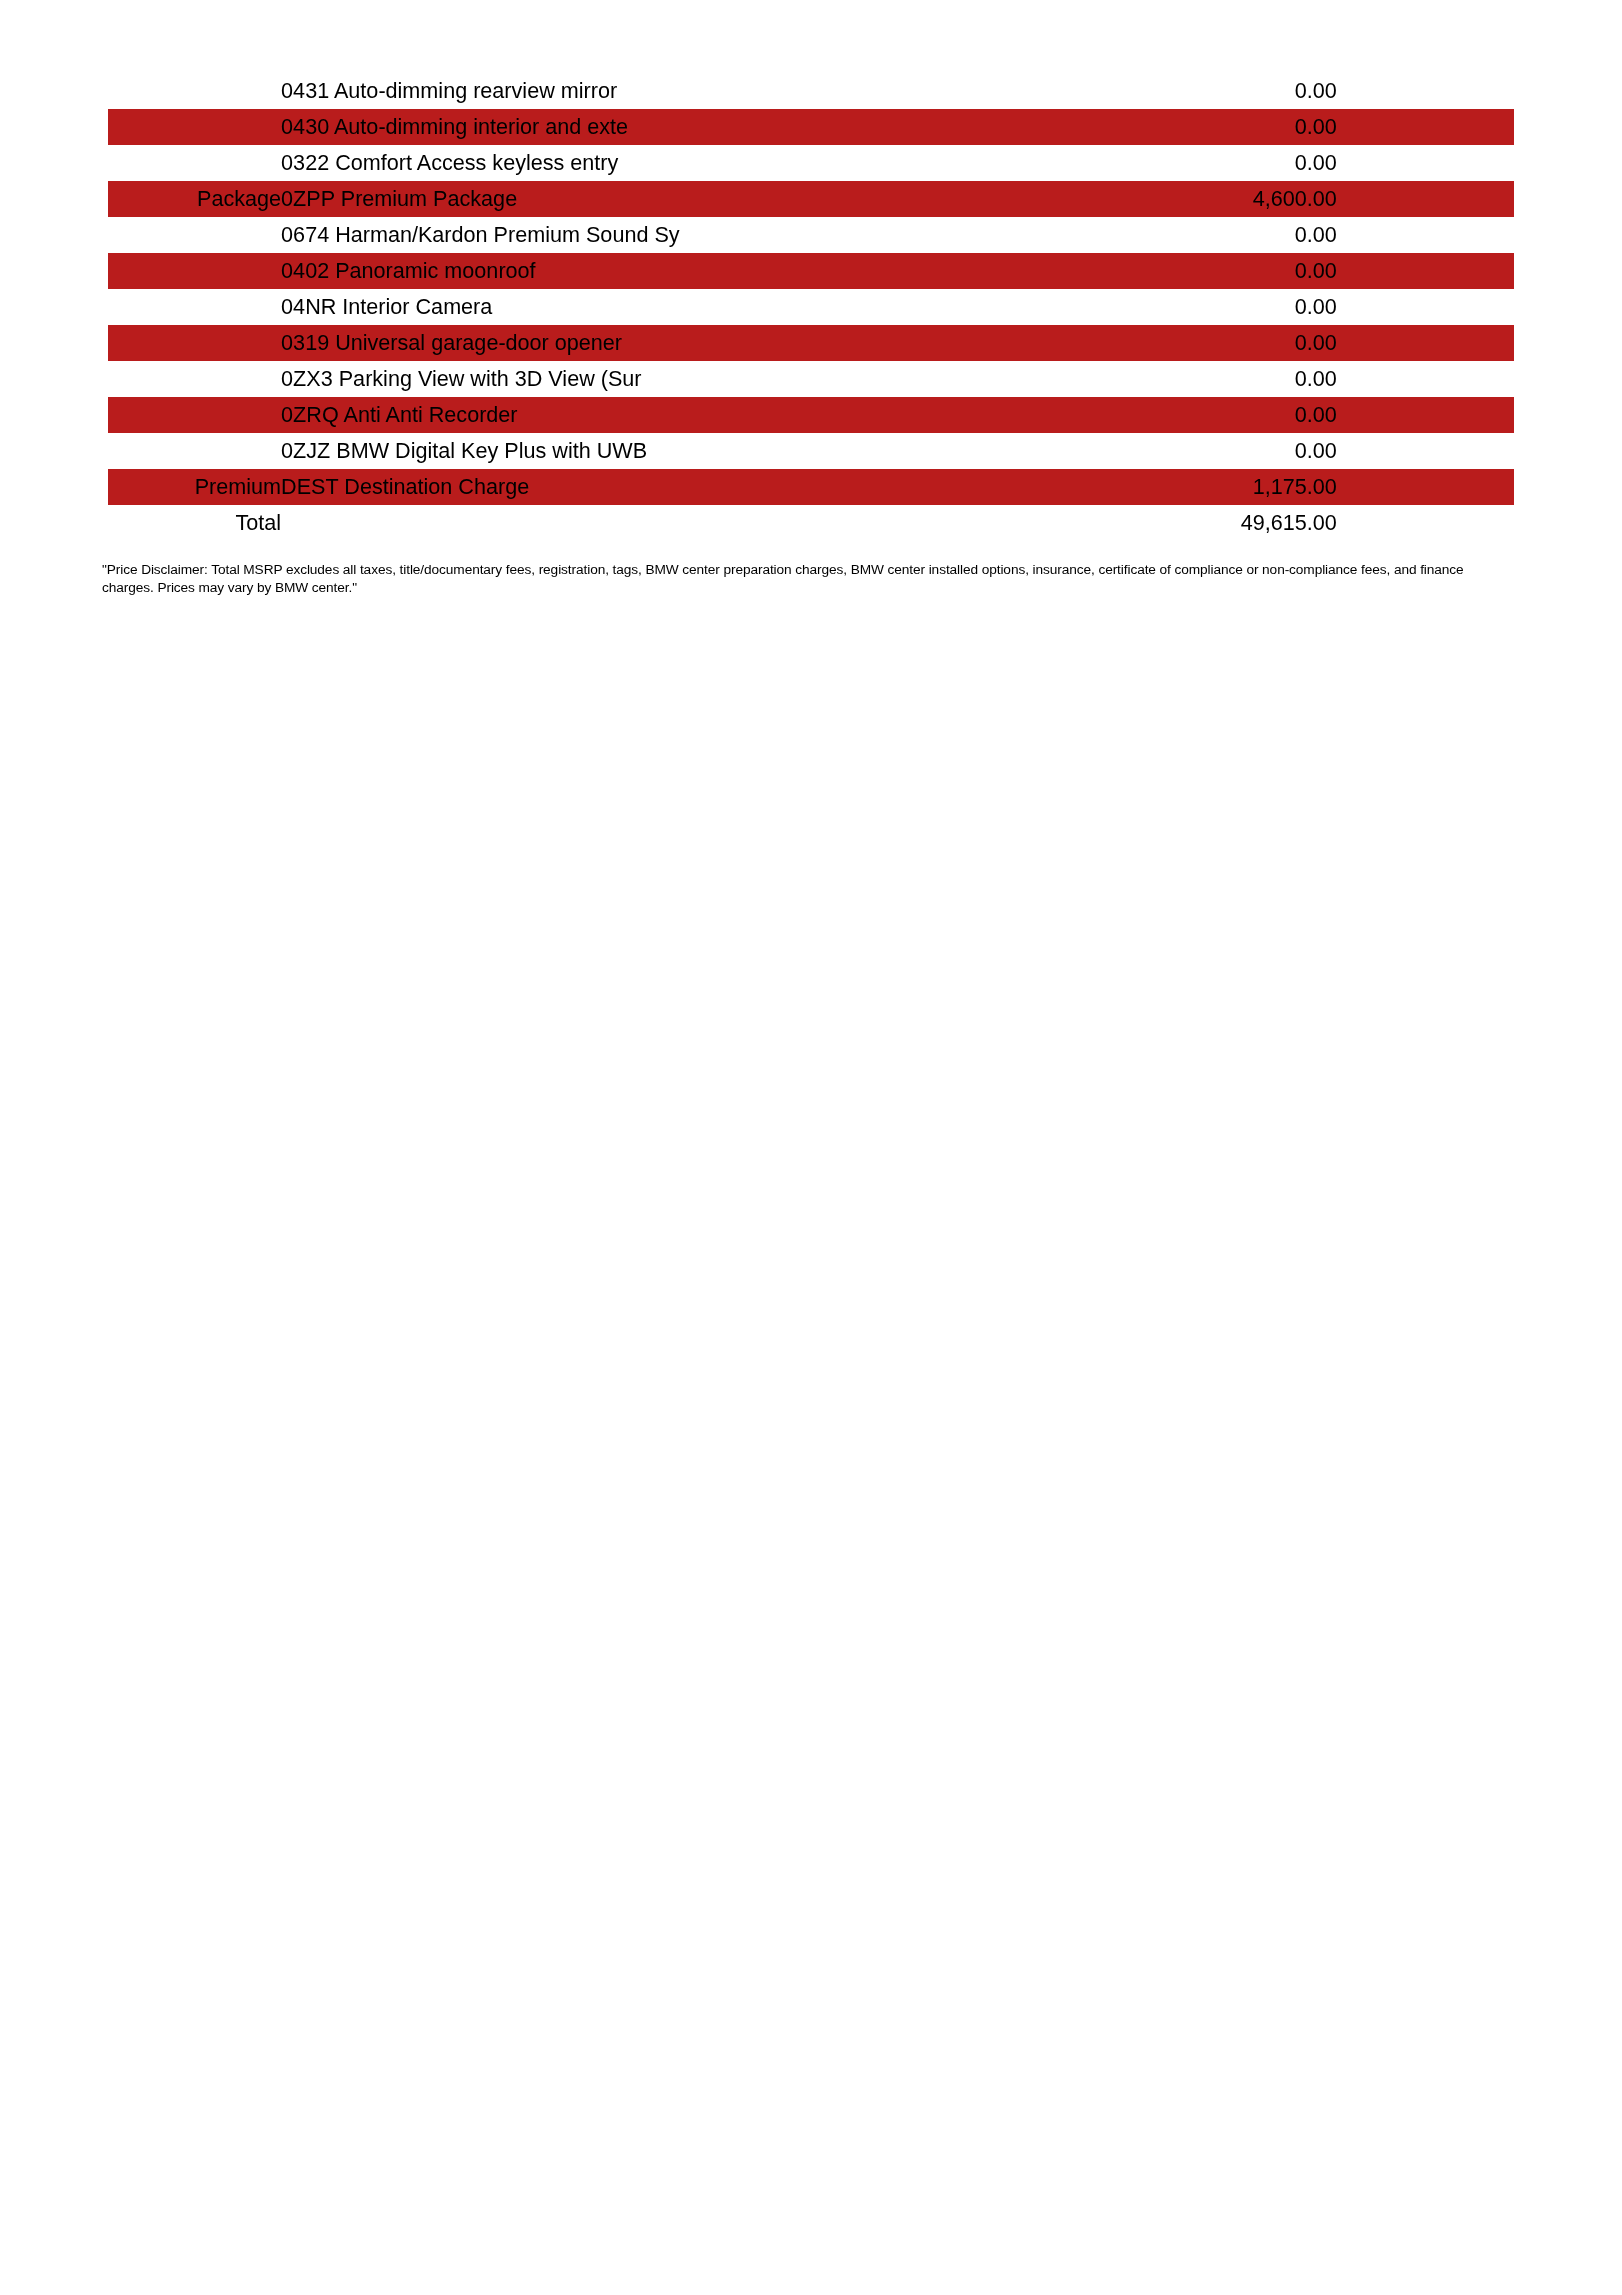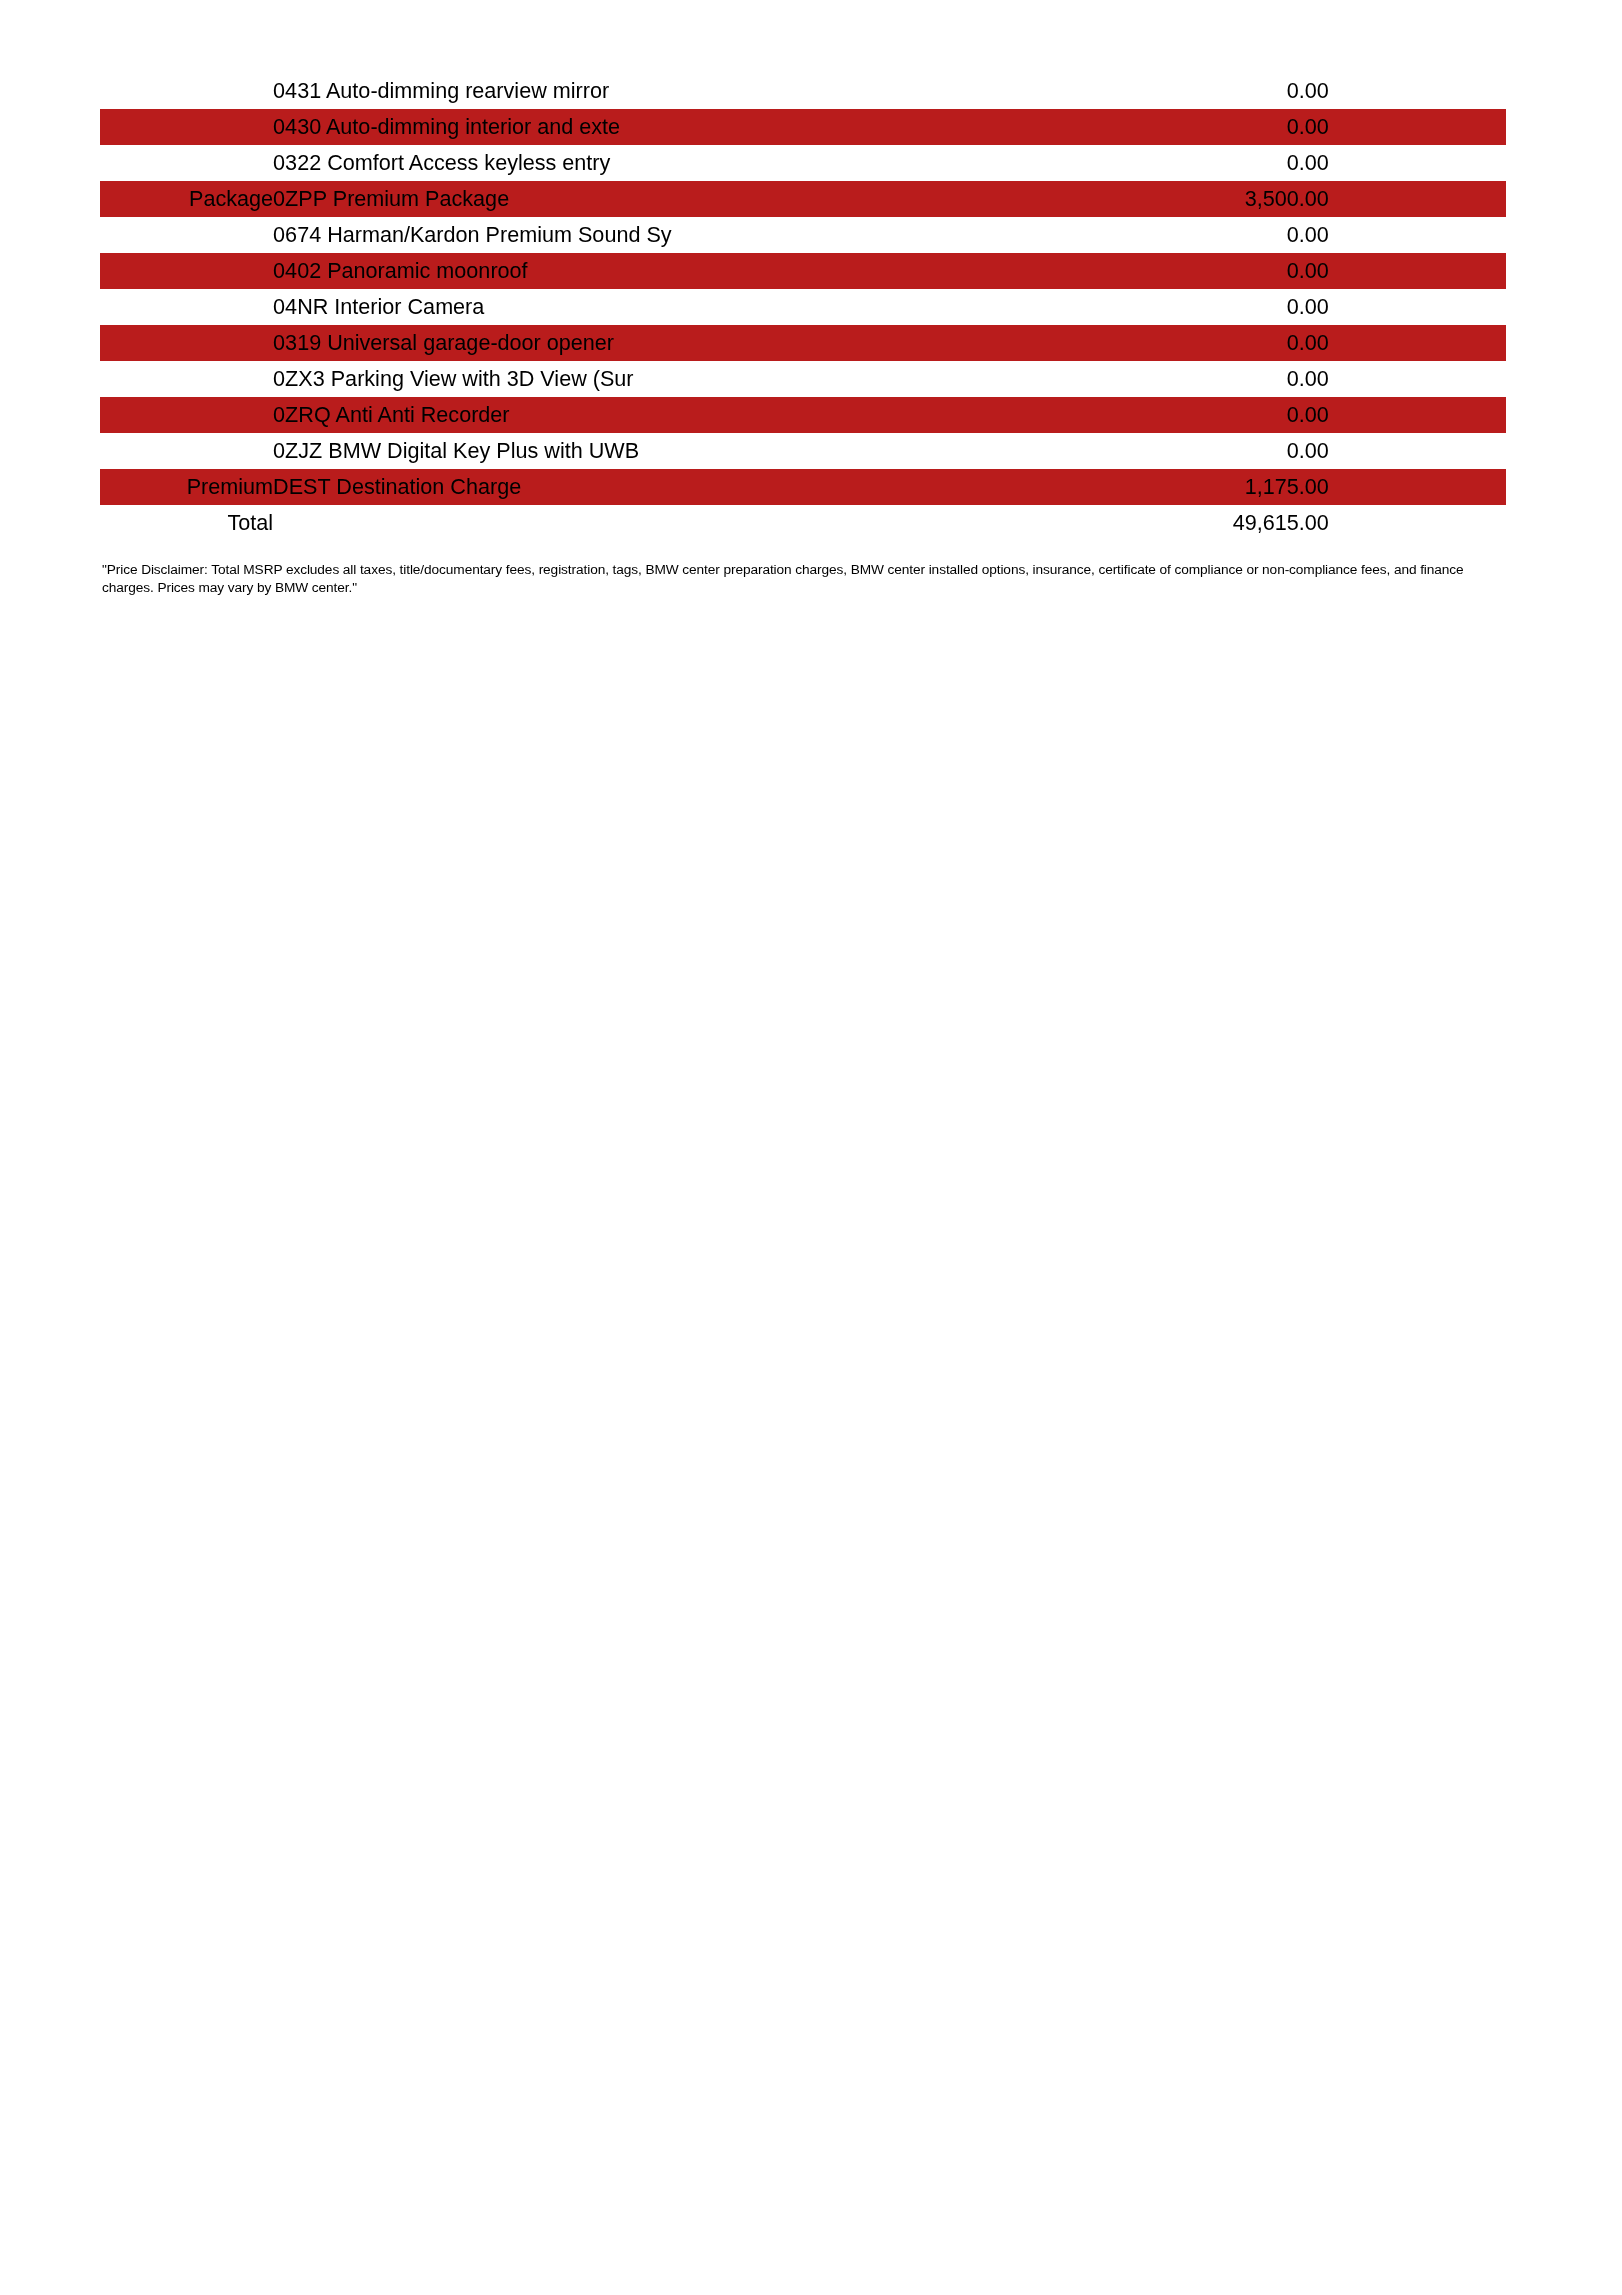--- a/index.html
+++ b/index.html
@@ -22,21 +22,21 @@
     position: absolute;
     left: 0;
     top: 0;
     width: 1622px;
     height: 2295px;
   }
 
   
   .pricing-table {
     position: absolute;
-    left: 100px;
+    left: 108px;
     top: 73px;
     width: 1406px;
     border-collapse: collapse;
     table-layout: fixed;
   }
 
   .pricing-table tr {
     height: 36px;
   }
 
@@ -112,21 +112,21 @@
         </tr>
         <tr>
           <td class="col-category"></td>
           <td class="col-description">0322 Comfort Access keyless entry</td>
           <td class="col-amount">0.00</td>
           <td class="col-trailing"></td>
         </tr>
         <tr class="striped">
           <td class="col-category">Package</td>
           <td class="col-description">0ZPP Premium Package</td>
-          <td class="col-amount">3,500.00</td>
+          <td class="col-amount">4,600.00</td>
           <td class="col-trailing"></td>
         </tr>
         <tr>
           <td class="col-category"></td>
           <td class="col-description">0674 Harman/Kardon Premium Sound Sy</td>
           <td class="col-amount">0.00</td>
           <td class="col-trailing"></td>
         </tr>
         <tr class="striped">
           <td class="col-category"></td>

